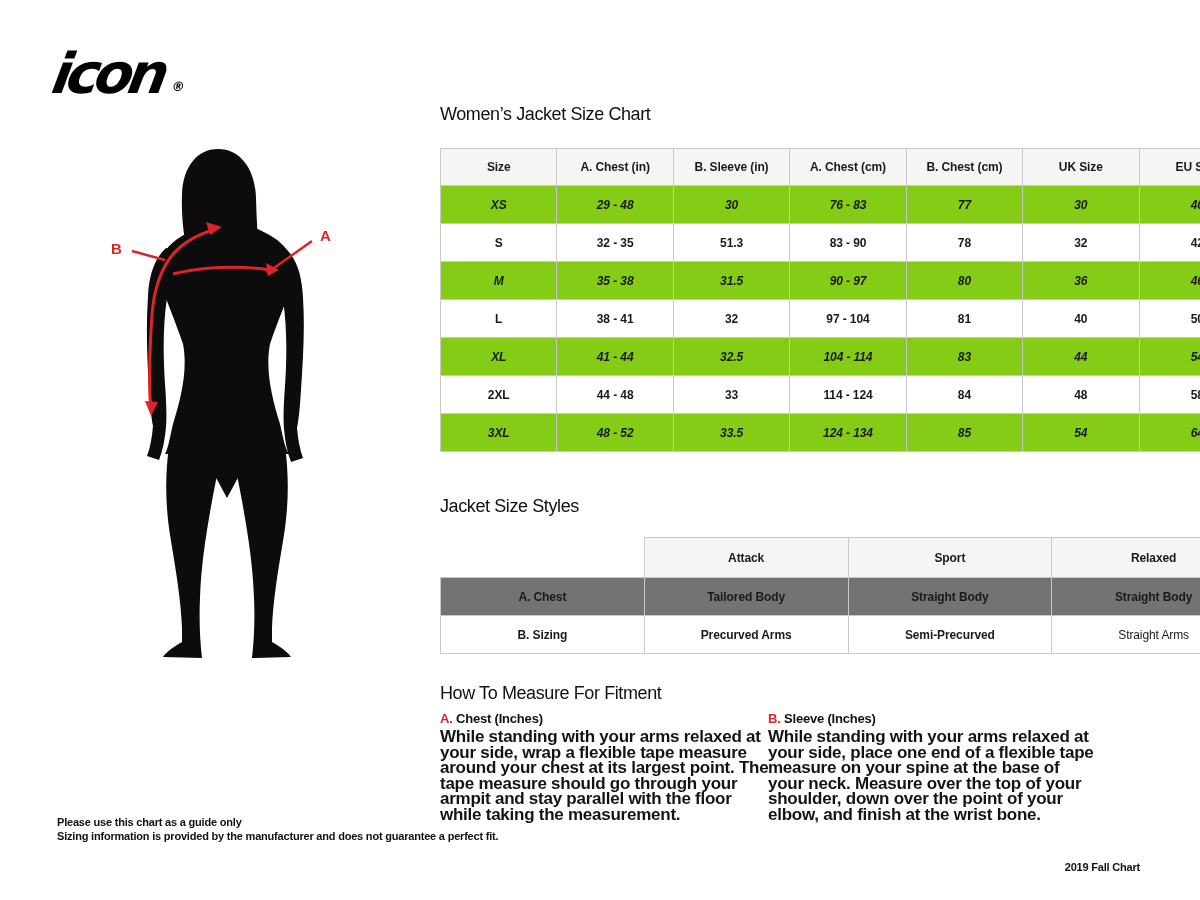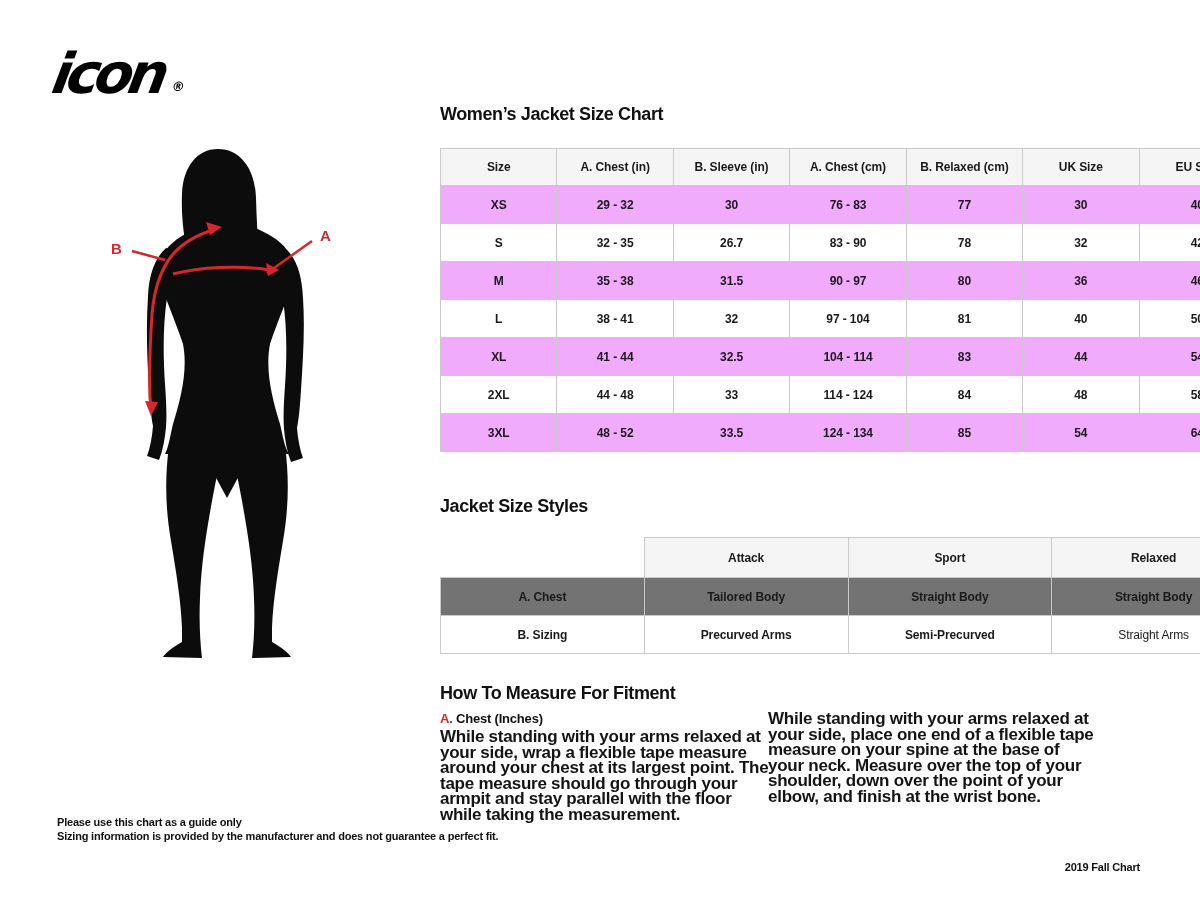--- a/index.html
+++ b/index.html
@@ -12,35 +12,35 @@
         letter-spacing:-5px;transform:skewX(-10deg);color:#000;}
   .logo .reg{font-size:13px;letter-spacing:0;position:relative;top:-2px;left:10px;font-style:normal;}
 
   
   .figure-svg{position:absolute;left:105px;top:146px;width:235px;height:515px;}
   .fig-label{position:absolute;color:#d9252b;font-weight:700;font-size:15px;letter-spacing:0;}
   #label-a{left:320px;top:227px;}
   #label-b{left:111px;top:240px;}
 
   
-  .sec-title{position:absolute;left:440px;font-size:18px;font-weight:700;
+  .sec-title{position:absolute;left:440px;font-size:18px;font-weight:400;
              letter-spacing:-0.4px;color:#111;white-space:nowrap;}
   #title-sizes{top:104px;}
   #title-styles{top:496px;}
   #title-measure{top:683px;text-align:center;}
 
   
   table{border-collapse:collapse;table-layout:fixed;position:absolute;left:440px;width:816px;
         font-size:12px;letter-spacing:-0.1px;}
   th,td{border:1px solid #c9c9c9;text-align:center;vertical-align:middle;
         font-weight:700;color:#1a1a1a;padding:0;overflow:hidden;}
   #size-table{top:148px;}
   #size-table th{height:36px;background:#f5f5f5;}
   #size-table td{height:37px;background:#ffffff;}
-  #size-table tr.alt td{background:#f0abfc;}
+  #size-table tr.alt td{background:#84cc16;font-style:italic;}
   #style-table{top:537px;}
   #style-table th{height:39px;background:#f5f5f5;}
   #style-table th.blank{border:none;background:#ffffff;}
   #style-table td{height:37px;background:#ffffff;}
   #style-table tr.alt td{background:#737373;}
   #style-table td.light{font-weight:400;}
 
   
   .measure-col{position:absolute;top:711px;width:330px;}
   #measure-a{left:440px;}
@@ -116,39 +116,39 @@
   <div class="fig-label" id="label-b">B</div>
 
   <div class="sec-title" id="title-sizes">Women’s Jacket Size Chart</div>
   <table id="size-table">
     <thead>
         <tr>
           <th>Size</th>
           <th>A. Chest (in)</th>
           <th>B. Sleeve (in)</th>
           <th>A. Chest (cm)</th>
-          <th>B. Relaxed (cm)</th>
+          <th>B. Chest (cm)</th>
           <th>UK Size</th>
           <th>EU Size</th>
         </tr>
       </thead>
     <tbody>
         <tr class="alt">
           <td>XS</td>
-          <td>29 - 32</td>
+          <td>29 - 48</td>
           <td>30</td>
           <td>76 - 83</td>
           <td>77</td>
           <td>30</td>
           <td>40</td>
         </tr>
         <tr>
           <td>S</td>
           <td>32 - 35</td>
-          <td>26.7</td>
+          <td>51.3</td>
           <td>83 - 90</td>
           <td>78</td>
           <td>32</td>
           <td>42</td>
         </tr>
         <tr class="alt">
           <td>M</td>
           <td>35 - 38</td>
           <td>31.5</td>
           <td>90 - 97</td>
@@ -222,20 +222,21 @@
   </table>
 
   <div class="sec-title" id="title-measure">How To Measure For Fitment</div>
 
   <div class="measure-col" id="measure-a">
     <div class="measure-head"><span class="red">A.</span><span> Chest (Inches)</span></div>
     <div class="measure-body">While standing with your arms relaxed at your side, wrap a flexible tape measure around your chest at its largest point. The tape measure should go through your armpit and stay parallel with the floor while taking the measurement.</div>
   </div>
 
   <div class="measure-col" id="measure-b">
+    <div class="measure-head"><span class="red">B.</span><span> Sleeve (Inches)</span></div>
     <div class="measure-body">While standing with your arms relaxed at your side, place one end of a flexible tape measure on your spine at the base of your neck. Measure over the top of your shoulder, down over the point of your elbow, and finish at the wrist bone.</div>
   </div>
 
   <div class="disclaimer">
     <div>Please use this chart as a guide only</div>
     <div>Sizing information is provided by the manufacturer and does not guarantee a perfect fit.</div>
   </div>
   <div class="chart-version">2019 Fall Chart</div>
 
 </div>

